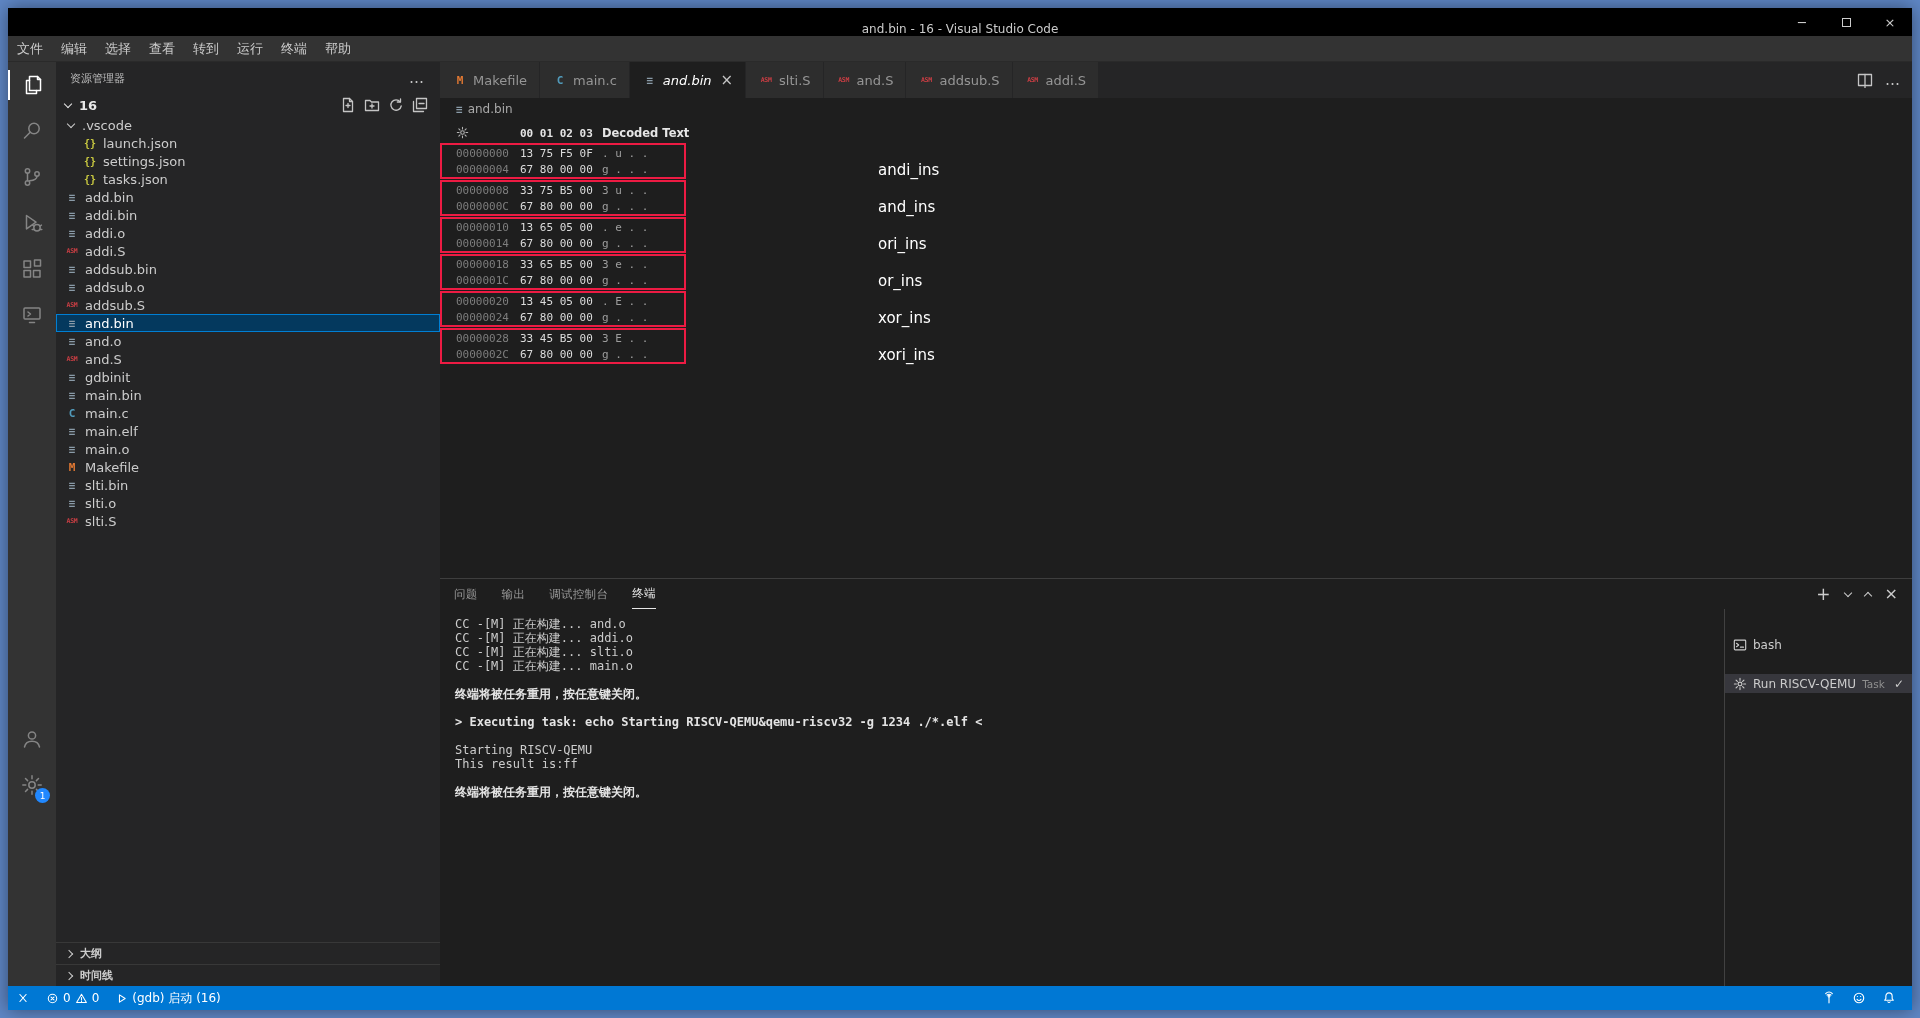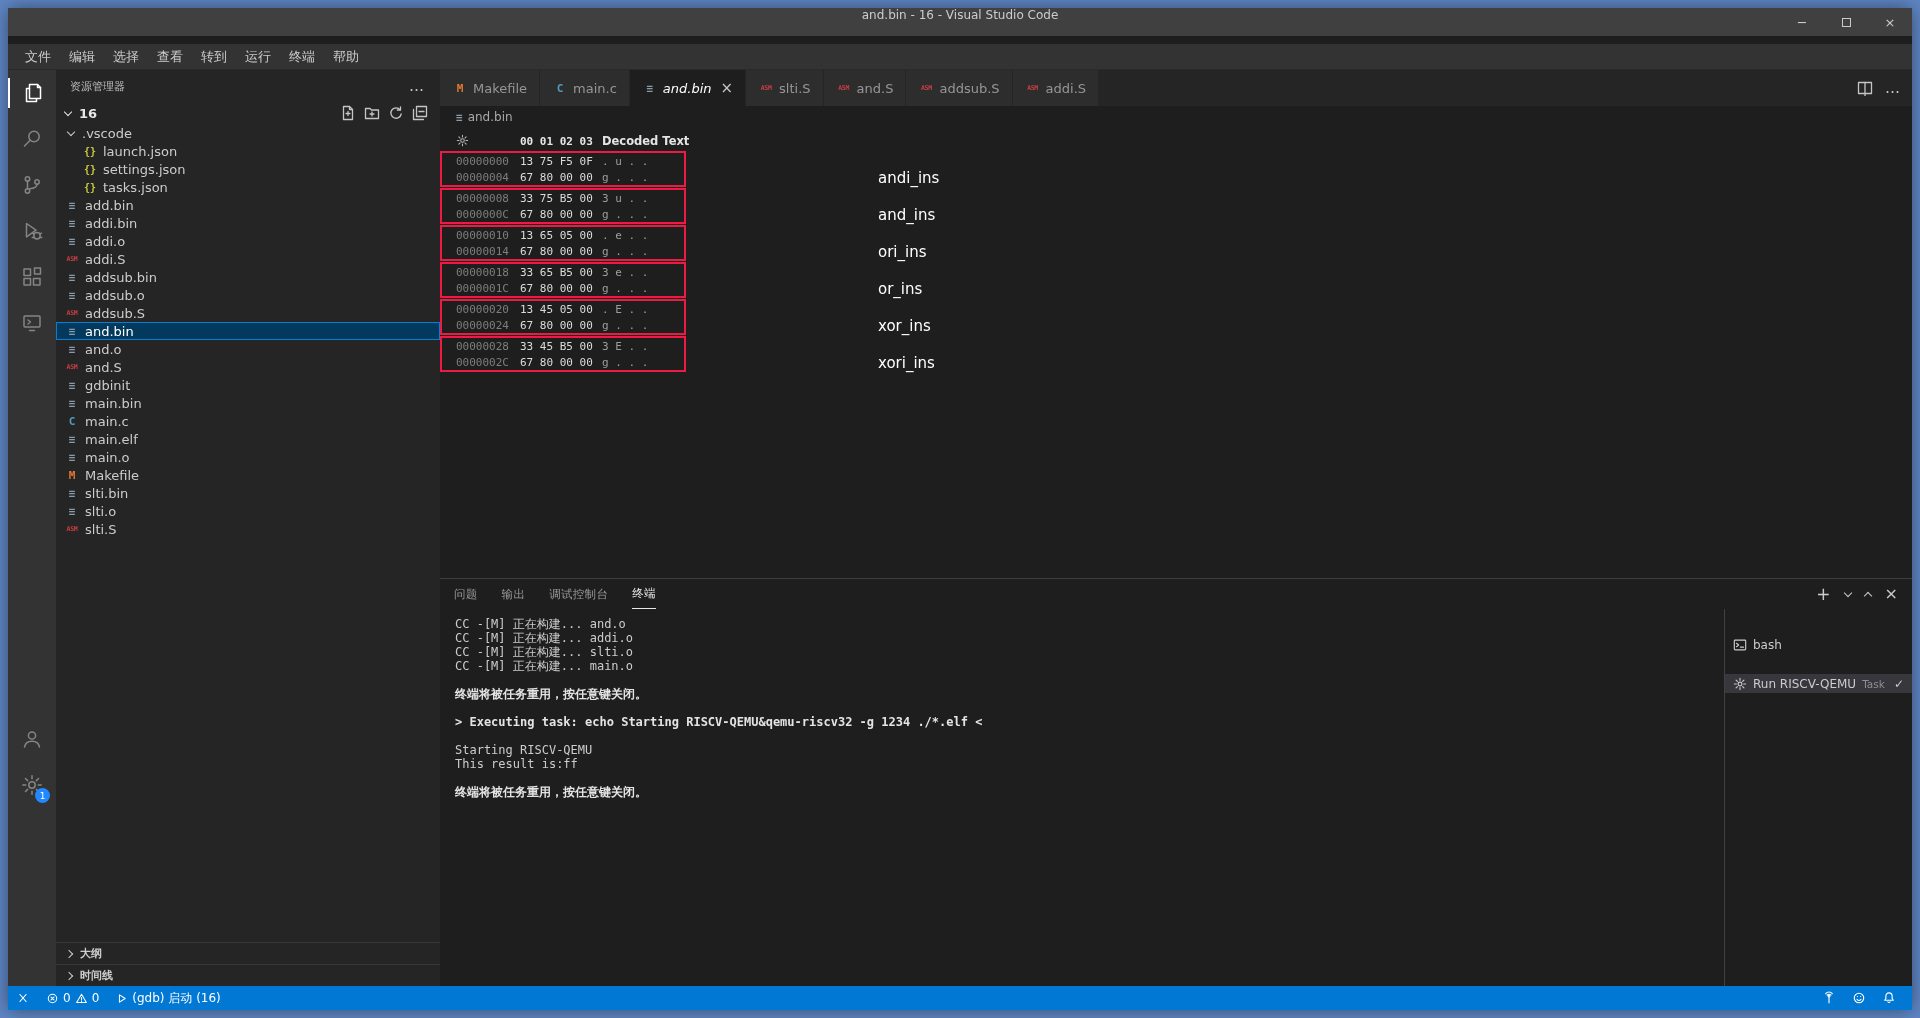--- a/index.html
+++ b/index.html
@@ -4,28 +4,28 @@
 <title>recreation</title>
 <style>
   * { margin:0; padding:0; box-sizing:border-box; }
   html,body { width:1920px; height:1018px; }
   body { background:#5f87c6; font-family:"DejaVu Sans",sans-serif; overflow:hidden; }
 
   .window { position:absolute; left:8px; top:8px; width:1904px; height:1002px;
             background:#1e1e1e; display:flex; flex-direction:column; box-shadow:0 0 18px rgba(0,0,0,.45); }
 
   
-  .titlebar { height:28px; background:#404040; display:flex; align-items:flex-start; position:relative; flex:none; }
+  .titlebar { height:28px; background:#000000; display:flex; align-items:flex-end; position:relative; flex:none; }
   .title-text { position:absolute; left:0; right:0; text-align:center; color:#cccccc; font-size:12px; }
   .win-controls { margin-left:auto; display:flex; z-index:2; }
   .win-btn { width:44px; height:28px; display:flex; align-items:center; justify-content:center; color:#cccccc; font-size:13px; cursor:pointer; }
   .win-max-box { width:9px; height:9px; border:1px solid #cccccc; display:inline-block; }
 
   
-  .menubar { height:26px; background:#333333; display:flex; align-items:center; padding-left:8px; flex:none; border-bottom:1px solid #2a2a2a;margin-top:8px; }
+  .menubar { height:26px; background:#333333; display:flex; align-items:center; padding-left:0; flex:none; border-bottom:1px solid #2a2a2a; }
   .menu-item { color:#cccccc; font-size:13px; padding:2px 9px; border-radius:4px; cursor:pointer; }
 
   .main { flex:1; display:flex; min-height:0; }
 
   
   .activitybar { width:48px; background:#333333; display:flex; flex-direction:column; align-items:center; flex:none; padding-bottom:178px; }
   .act-item { width:48px; height:46px; display:flex; align-items:center; justify-content:center; color:#858585; position:relative; cursor:pointer; }
   .act-item.active { color:#ffffff; }
   .act-item.active::before { content:""; position:absolute; left:0; top:8px; bottom:8px; width:2px; background:#ffffff; }
   .act-bottom { margin-top:auto; }

